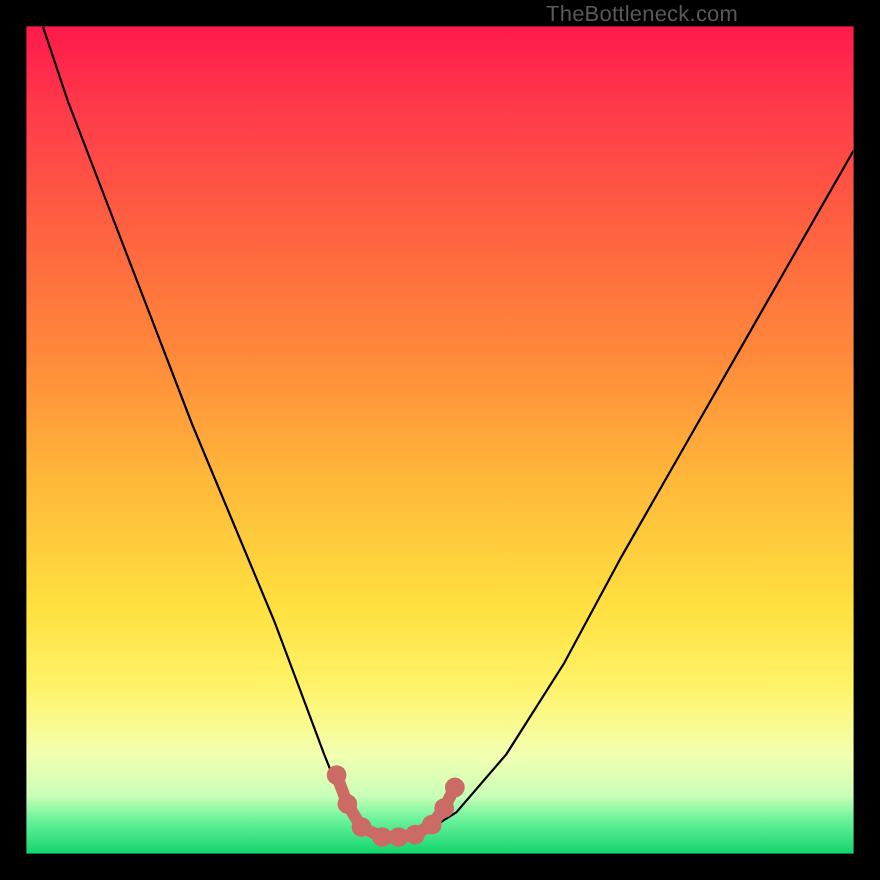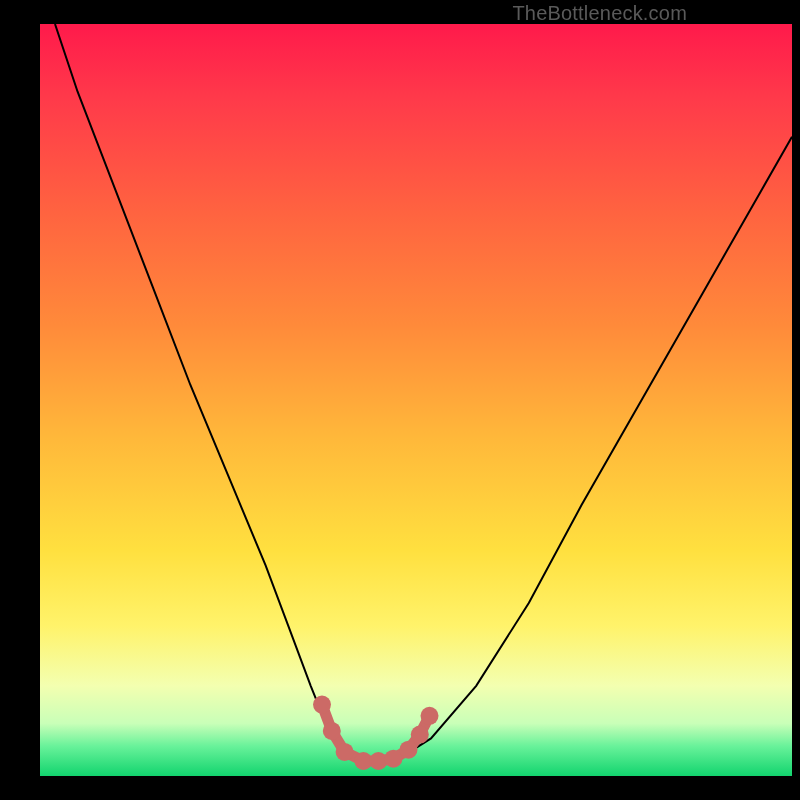--- a/index.html
+++ b/index.html
@@ -5,21 +5,21 @@
   html, body {
     margin: 0;
     padding: 0;
     width: 800px;
     height: 800px;
     background: #000;
     overflow: hidden;
   }
   .frame {
     position: absolute;
-    left: 16px;
+    left: 0;
     top: 0;
     width: 683px;
     height: 800px;
     background: #000;
   }
   .plot {
     position: absolute;
     left: 24px;
     top: 24px;
     width: 752px;

